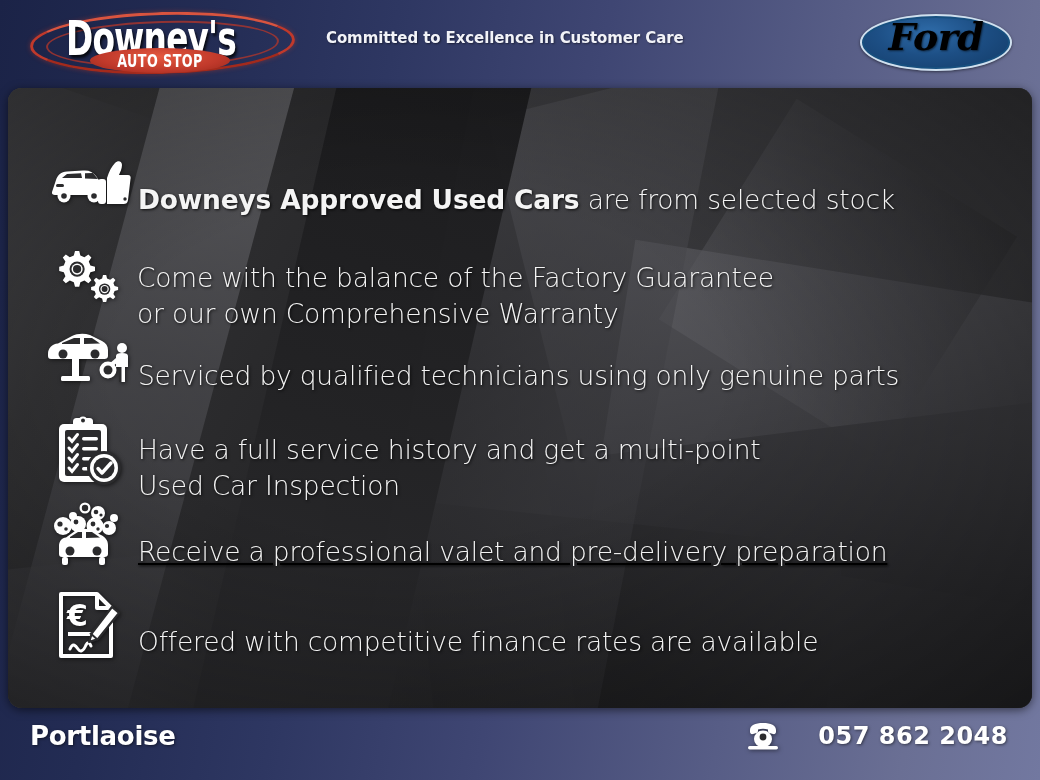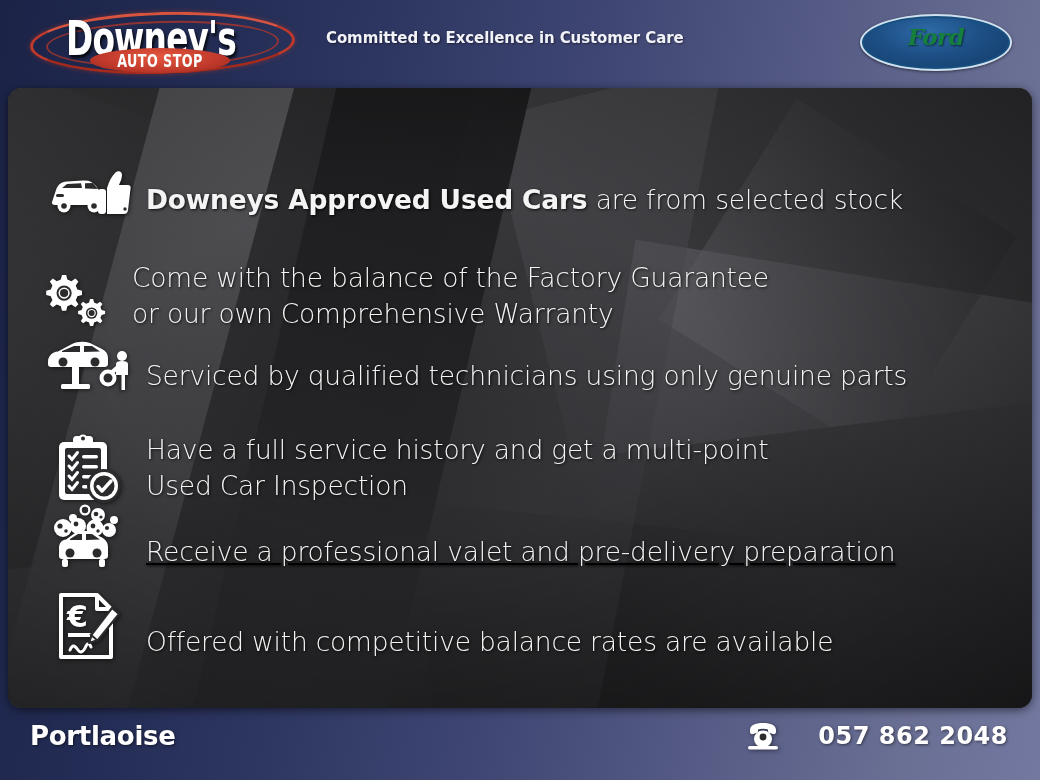--- a/index.html
+++ b/index.html
@@ -101,22 +101,22 @@
     background: radial-gradient(ellipse at 45% 30%, #2e6ba8 0%, #1d4f85 45%, #123a66 100%);
     border: 2.5px solid #cfe0ee;
     box-shadow: inset 0 0 0 2px #17507f, 0 1px 3px rgba(0,0,0,.5);
   }
   .ford-script {
     position: absolute; inset: 0;
     display: flex; align-items: center; justify-content: center;
     font-family: "DejaVu Serif", serif;
     font-style: italic;
     font-weight: bold;
-    font-size: 23px;
-    color: #15803d;
+    font-size: 38px;
+    color: #000000;
     letter-spacing: -0.5px;
     text-shadow: 1px 1px 2px rgba(0,0,0,.55);
     padding-bottom: 12px;
   }
 
   
   #panel {
     position: absolute;
     left: 8px; top: 88px;
     width: 1024px; height: 620px;
@@ -164,22 +164,21 @@
         background: radial-gradient(ellipse at 40% 45%, rgba(0,0,0,0) 35%, rgba(0,0,0,.45) 100%); }
 
   #features {
     position: absolute; inset: 0;
     z-index: 4;
     padding: 36px 0 0 0;
   }
   .feature {
     position: absolute;
     display: flex;
-    align-items: flex-end;
-    gap: 8px;
+    align-items: center;
   }
   .feature-icon {
     width: 96px;
     flex: 0 0 96px;
     display: flex;
     align-items: center;
     justify-content: center;
     padding-top: 2px;
   }
   .feature-icon svg { display: block; filter: drop-shadow(1px 1px 2px rgba(0,0,0,.6)); }
@@ -189,21 +188,21 @@
     font-size: 26.5px;
     line-height: 36px;
     font-weight: 300;
     letter-spacing: -0.2px;
     text-shadow: 1px 1px 3px rgba(0,0,0,.85);
     white-space: pre-line;
   }
   .feature-text b { font-weight: bold; }
 
   .feat-0 { left: 34px; top: 58px;  }
-  .feat-1 { left: 20px; top: 136px; }
+  .feat-1 { left: 33px; top: 136px; }
   .feat-2 { left: 34px; top: 234px; }
   .feat-3 { left: 34px; top: 308px; }
   .feat-4 { left: 34px; top: 410px; text-decoration: underline; }
   .feat-5 { left: 34px; top: 500px; }
 
   
   #footer {
     position: absolute; left: 0; bottom: 0;
     width: 1040px; height: 88px;
     z-index: 5;
@@ -412,21 +411,21 @@
           <path d="M4 3 L40 3 L54 17 L54 65 L4 65 Z" fill="none" stroke="#fff" stroke-width="4" stroke-linejoin="round"></path>
           <path d="M40 3 L40 17 L54 17" fill="none" stroke="#fff" stroke-width="4" stroke-linejoin="round"></path>
           <text x="10" y="35" font-family="DejaVu Sans, sans-serif" font-size="30" font-weight="bold" fill="#fff">€</text>
           <rect x="11" y="41" width="34" height="4" fill="#fff"></rect>
           <path d="M13 58 c3 -7 6 -3 8 0 c2 3 5 3 8 -4 c2 -4 4 -2 5 1" stroke="#fff" stroke-width="3" fill="none" stroke-linecap="round"></path>
           <path d="M55 16 l7 6 -21 26 -9 3 3 -9 Z" fill="#fff" stroke="#2b2b2d" stroke-width="2.2" stroke-linejoin="round"></path>
           <path d="M33 42 l8 7" stroke="#2b2b2d" stroke-width="2"></path>
         </svg>
       </div>
       <div class="feature-text">
-        <b></b><span>Offered with competitive balance rates are available</span>
+        <b></b><span>Offered with competitive finance rates are available</span>
       </div>
     </div>
 
   </div>
 </div>
 
 <div id="footer">
   <div id="footer-location">Portlaoise</div>
   <div id="footer-phone">
     <span id="phone-icon">

